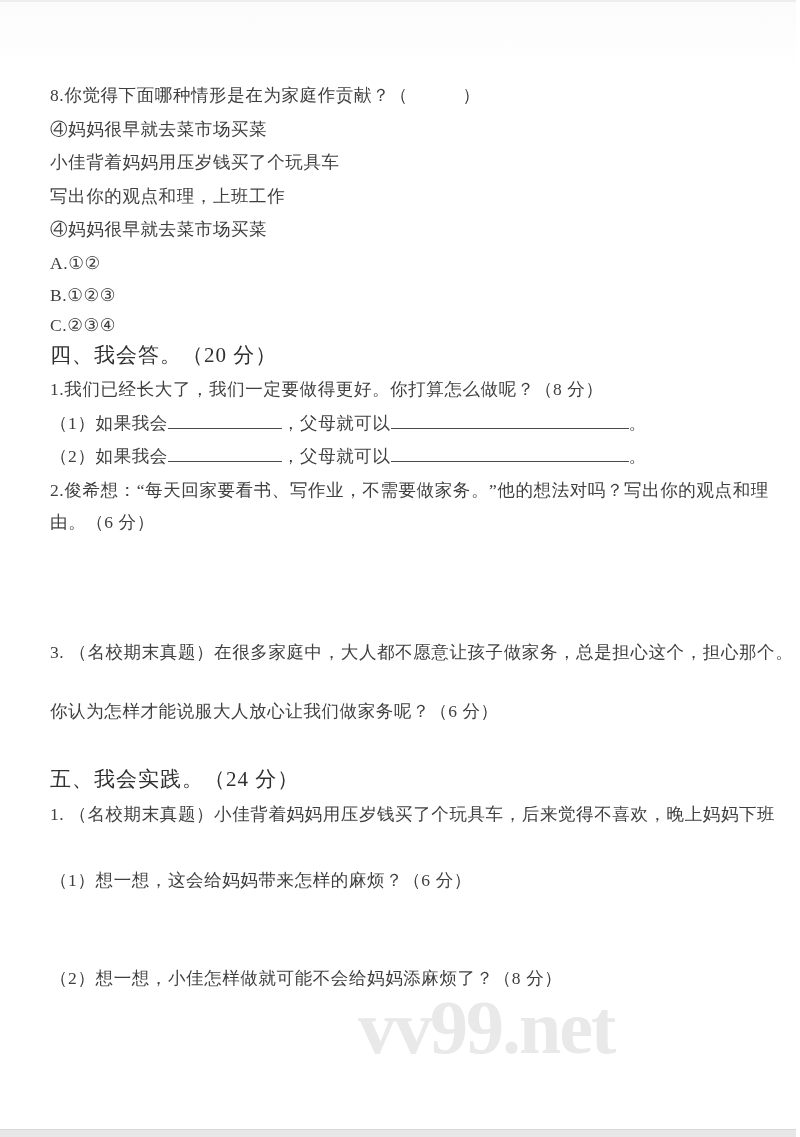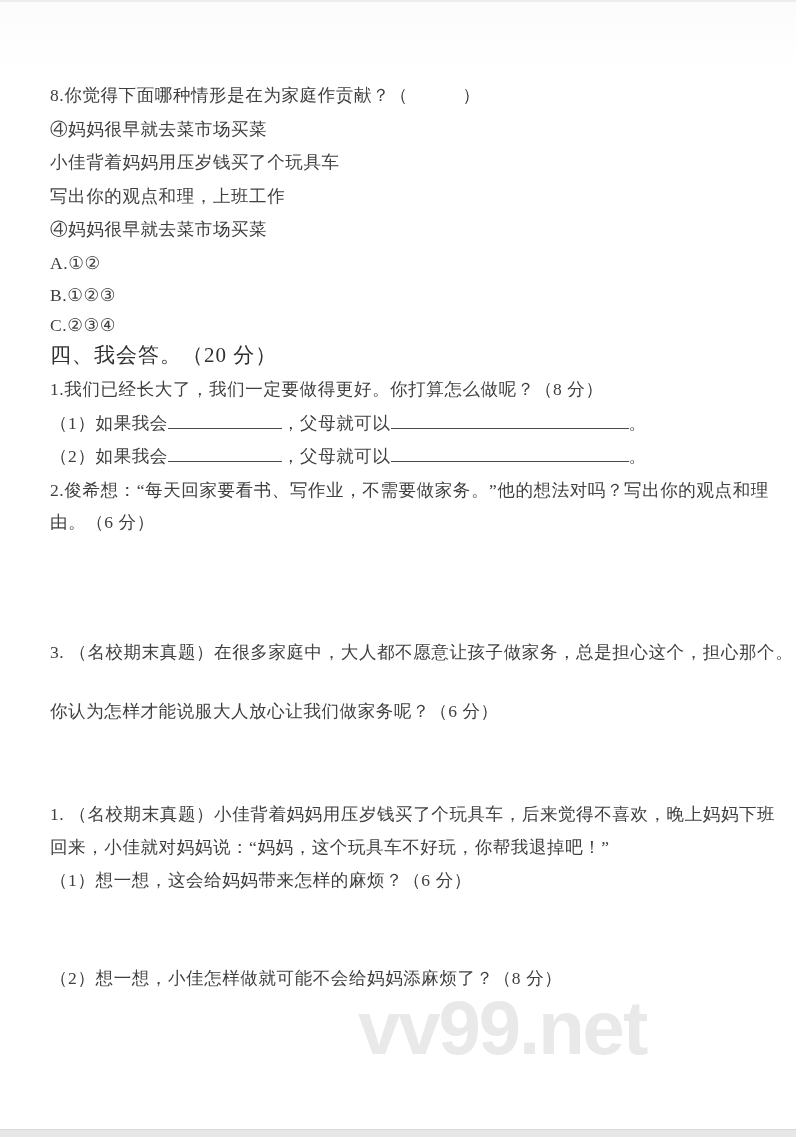--- a/index.html
+++ b/index.html
@@ -28,21 +28,21 @@
     font-weight:normal;font-size:21px;color:#303030;letter-spacing:1px;
   }
   .blank{
     display:inline-block;height:16px;border-bottom:1px solid #4a4a4a;
     vertical-align:baseline;
   }
   .blank-short{width:114px;}
   .blank-long{width:238px;}
   .watermark{
     position:absolute;left:358px;top:984px;
-    font-family:Liberation Sans, sans-serif;
+    font-family:Liberation Serif, serif;
     font-weight:bold;font-size:76px;letter-spacing:-2px;
     color:#e9e9e9;user-select:none;
   }
 </style>
 </head>
 <body>
 
 <div class="page">
   <div class="top-hairline"></div>
 
@@ -64,21 +64,21 @@
   <div class="line" style="top:445px">
     <span>（2）如果我会</span><span class="blank blank-short"></span><span>，父母就可以</span><span class="blank blank-long"></span><span>。</span>
   </div>
 
   <div class="line" style="top:479px">2.俊希想：“每天回家要看书、写作业，不需要做家务。”他的想法对吗？写出你的观点和理</div>
   <div class="line" style="top:511px">由。（6 分）</div>
 
   <div class="line" style="top:641px">3. （名校期末真题）在很多家庭中，大人都不愿意让孩子做家务，总是担心这个，担心那个。</div>
   <div class="line" style="top:700px">你认为怎样才能说服大人放心让我们做家务呢？（6 分）</div>
 
+  <div class="line heading" style="top:768px">五、我会实践。（24 分）</div>
   <div class="line" style="top:803px">1. （名校期末真题）小佳背着妈妈用压岁钱买了个玩具车，后来觉得不喜欢，晚上妈妈下班</div>
-  <div class="line" style="top:836px">回来，小佳就对妈妈说：“妈妈，这个玩具车不好玩，你帮我退掉吧！”</div>
   <div class="line" style="top:869px">（1）想一想，这会给妈妈带来怎样的麻烦？（6 分）</div>
   <div class="line" style="top:967px">（2）想一想，小佳怎样做就可能不会给妈妈添麻烦了？（8 分）</div>
 
   <div class="watermark">vv99.net</div>
 
   <div class="bottom-bar"></div>
 </div>
 
 </body></html>

